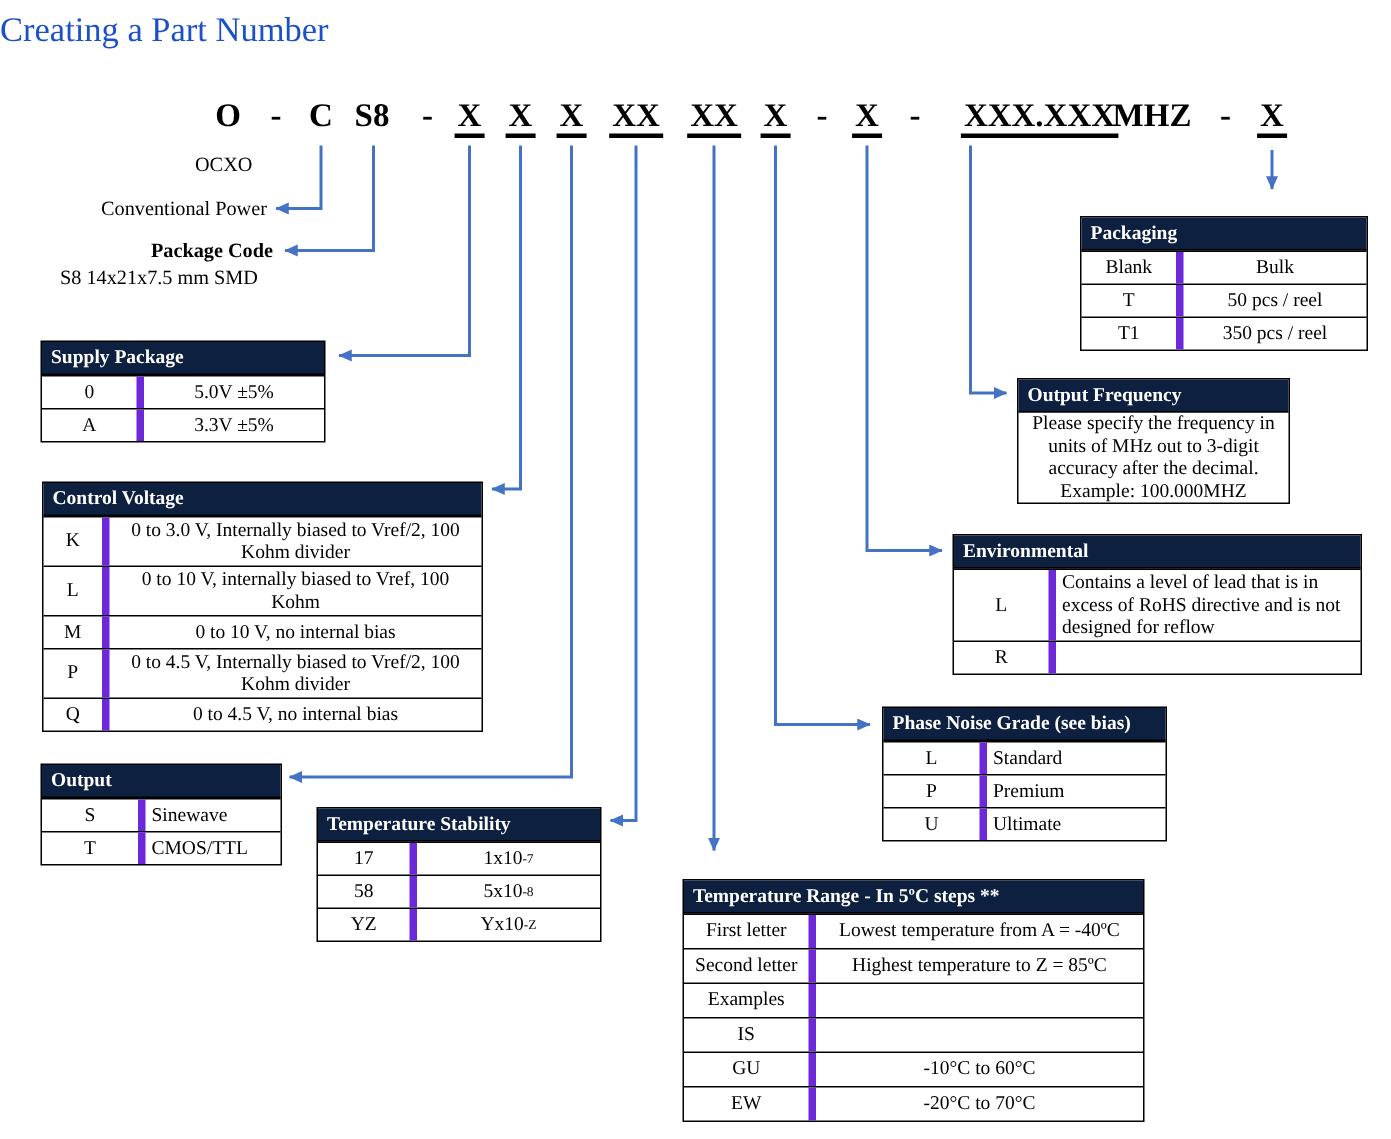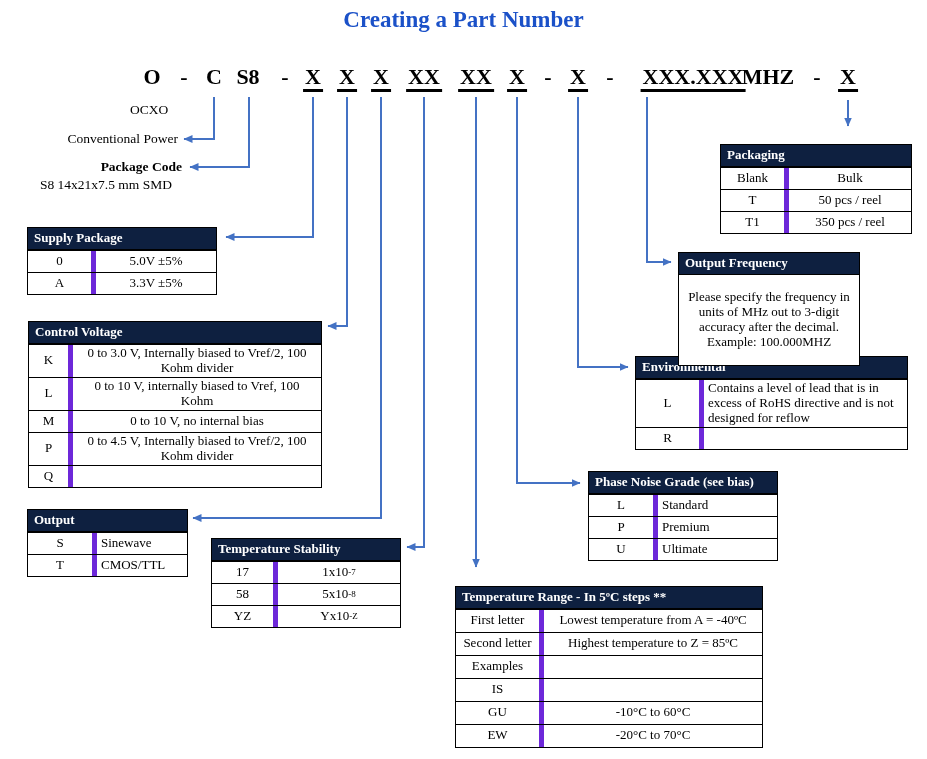--- a/index.html
+++ b/index.html
@@ -1,39 +1,39 @@
 <!DOCTYPE html>
 <html><head>
 <meta charset="utf-8">
 <style>
   html,body{margin:0;padding:0;background:#fff;}
   .canvas{position:relative;width:927px;height:759px;background:#fff;
           font-family:"Liberation Serif",serif;color:#000;overflow:hidden;}
-  .title{position:absolute;top:7px;left:0;width:100%;text-align:center;
-         font-size:23px;font-weight:bold;color:#1B51C8;}
+  .title{position:absolute;top:7px;left:0;width:100%;
+         font-size:23px;font-weight:normal;color:#1B51C8;}
   
   .pn-seg{position:absolute;top:65px;transform:translateX(-50%);
           font-size:22px;font-weight:bold;white-space:nowrap;line-height:1.1;}
   .pn-seg.u{border-bottom:3px solid #000;padding:0 2px 0px 2px;}
   
   .lbl{position:absolute;font-size:13.5px;white-space:nowrap;}
   .lbl.b{font-weight:bold;}
   
   .wires{position:absolute;left:0;top:0;width:927px;height:759px;}
   
   .tbl{position:absolute;border:1px solid #000;background:#fff;font-size:13px;line-height:1.15;}
   .hdr{background:#0E2040;color:#fff;font-weight:bold;padding:3px 6px;border-bottom:1px solid #000;}
   .row{display:flex;border-top:1px solid #000;}
   .row:first-of-type{border-top:none;}
   .c1{border-right:5px solid #6d28d9;display:flex;align-items:center;justify-content:center;
       flex:0 0 auto;min-height:21px;padding:1px 2px;box-sizing:border-box;text-align:center;}
   .c2{flex:1 1 auto;display:flex;align-items:center;justify-content:center;
       min-height:21px;padding:1px 4px;box-sizing:border-box;text-align:center;}
   .c2.left{justify-content:flex-start;text-align:left;}
-  .freq-body{padding:15px 3px;text-align:center;}
+  .freq-body{padding:0 3px;text-align:center;}
   sup{font-size:9px;line-height:0;}
 </style>
 </head>
 <body>
 
 <div class="canvas">
 
   <div class="title">Creating a Part Number</div>
 
   <span class="pn-seg" style="left:152px">O</span>
@@ -106,20 +106,21 @@
     <div class="row">
       <div class="c1" style="width:44px">M</div>
       <div class="c2">0 to 10 V, no internal bias</div>
     </div>
     <div class="row">
       <div class="c1" style="width:44px">P</div>
       <div class="c2">0 to 4.5 V, Internally biased to Vref/2, 100 Kohm divider</div>
     </div>
     <div class="row">
       <div class="c1" style="width:44px">Q</div>
+      <div class="c2">0 to 4.5 V, no internal bias</div>
     </div>
   </div>
 
   <div class="tbl" style="left:27px;top:509px;width:159px">
     <div class="hdr">Output</div>
     <div class="row">
       <div class="c1" style="width:69px">S</div>
       <div class="c2 left">Sinewave</div>
     </div>
     <div class="row">

